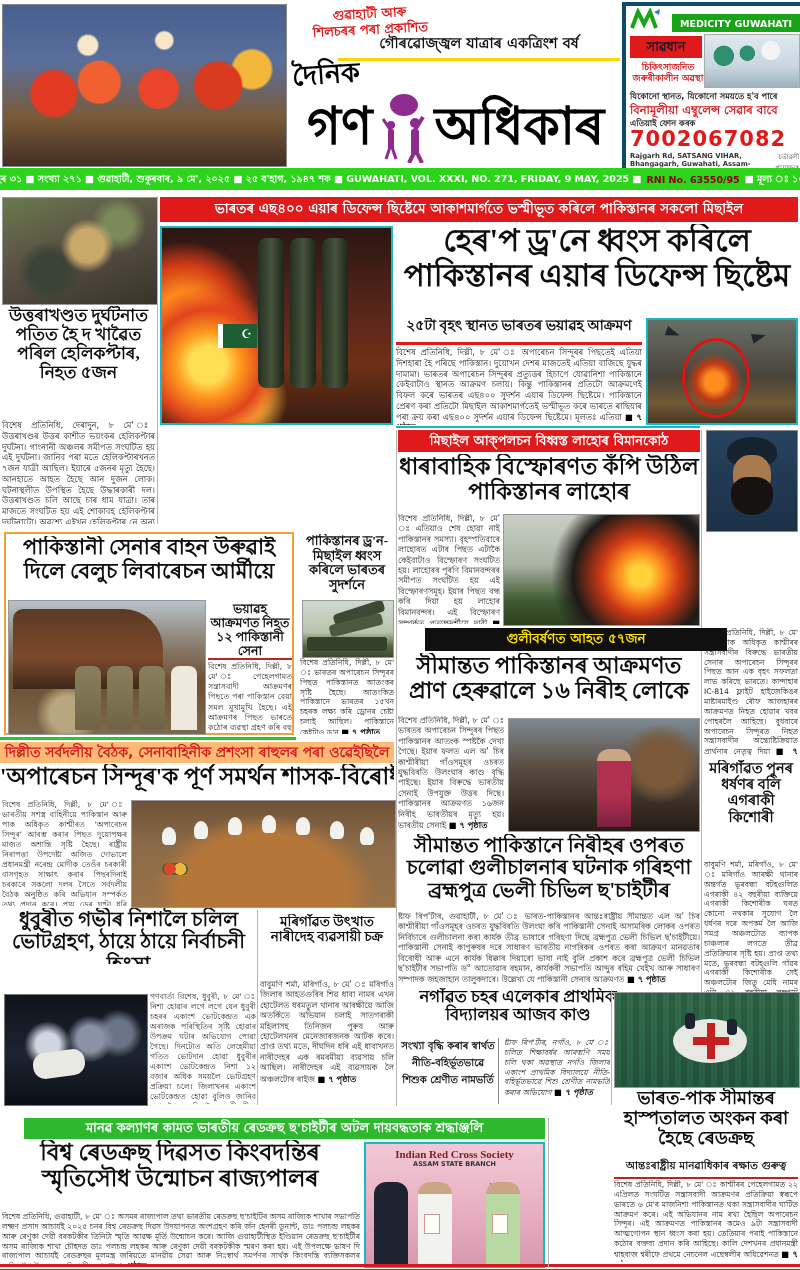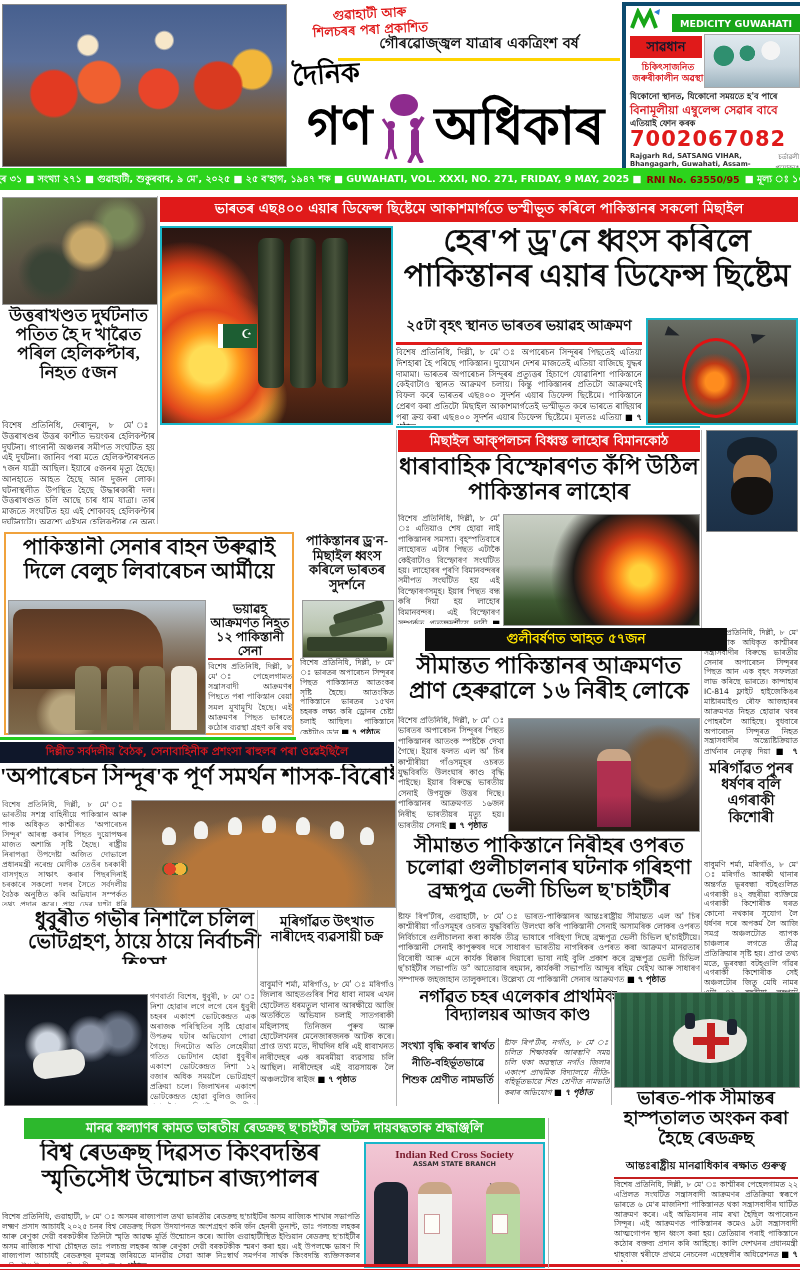--- a/index.html
+++ b/index.html
@@ -139,24 +139,24 @@
   .baloch-hl{left:8px;top:536px;width:282px;height:62px;font-size:21px;}
   .baloch-sub{left:208px;top:602px;width:84px;height:56px;font-size:12.5px;border-bottom:2px solid #c42020;}
   .baloch-body{left:208px;top:662px;width:84px;height:70px;font-size:7.8px;}
   .sud-hl{left:300px;top:534px;width:94px;height:64px;font-size:13px;}
   .sud-body{left:300px;top:658px;width:94px;height:76px;font-size:7.6px;}
   .firing-banner{left:398px;top:628px;width:302px;height:23px;background:#101010;color:#ffe400;font-size:13.5px;margin-left:27px;}
   .firing-hl{left:398px;top:653px;width:302px;height:60px;font-size:22.5px;}
   .firing-body{left:398px;top:716px;width:106px;height:114px;font-size:8px;}
   .mrape-hl{left:704px;top:760px;width:94px;height:98px;font-size:14.5px;}
   .mrape-body{left:704px;top:860px;width:94px;height:148px;font-size:7.6px;}
-  .allp-banner{left:0px;top:742px;width:394px;height:21px;background:#0f172a;color:#d8191f;font-size:11px;}
+  .allp-banner{left:0px;top:742px;width:394px;height:21px;background:#fdba74;color:#d8191f;font-size:14px;}
   .allp-hl{left:0px;top:764px;width:394px;height:34px;font-size:23px;white-space:nowrap;}
   .allp-body{left:2px;top:800px;width:125px;height:106px;font-size:7.7px;}
-  .dhubri-hl{left:0px;top:908px;width:257px;height:56px;font-size:20px;padding-left:16px;}
+  .dhubri-hl{left:0px;top:908px;width:257px;height:56px;font-size:20px;}
   .dhubri-banner{left:4px;top:966px;width:249px;height:22px;font-size:13px;}
   .dhubri-body{left:150px;top:992px;width:106px;height:112px;font-size:7.7px;}
   .mhotel-hl{left:260px;top:914px;width:134px;height:64px;font-size:13.5px;}
   .mhotel-body{left:260px;top:980px;width:134px;height:124px;font-size:8px;}
   .bvcs-hl{left:398px;top:834px;width:302px;height:76px;font-size:20px;}
   .bvcs-body{left:398px;top:912px;width:302px;height:74px;font-size:8px;}
   .nagaon-hl{left:398px;top:988px;width:240px;height:46px;font-size:16.5px;text-align:center;}
   .nagaon-sub{left:398px;top:1038px;width:100px;height:66px;font-weight:700;font-size:10px;text-align:center;color:#111;border-right:1px solid #888;}
   .nagaon-body{left:504px;top:1038px;width:106px;height:66px;font-size:7.6px;font-style:italic;}
   .rcb-hl{left:614px;top:1088px;width:184px;height:70px;font-size:18px;}

